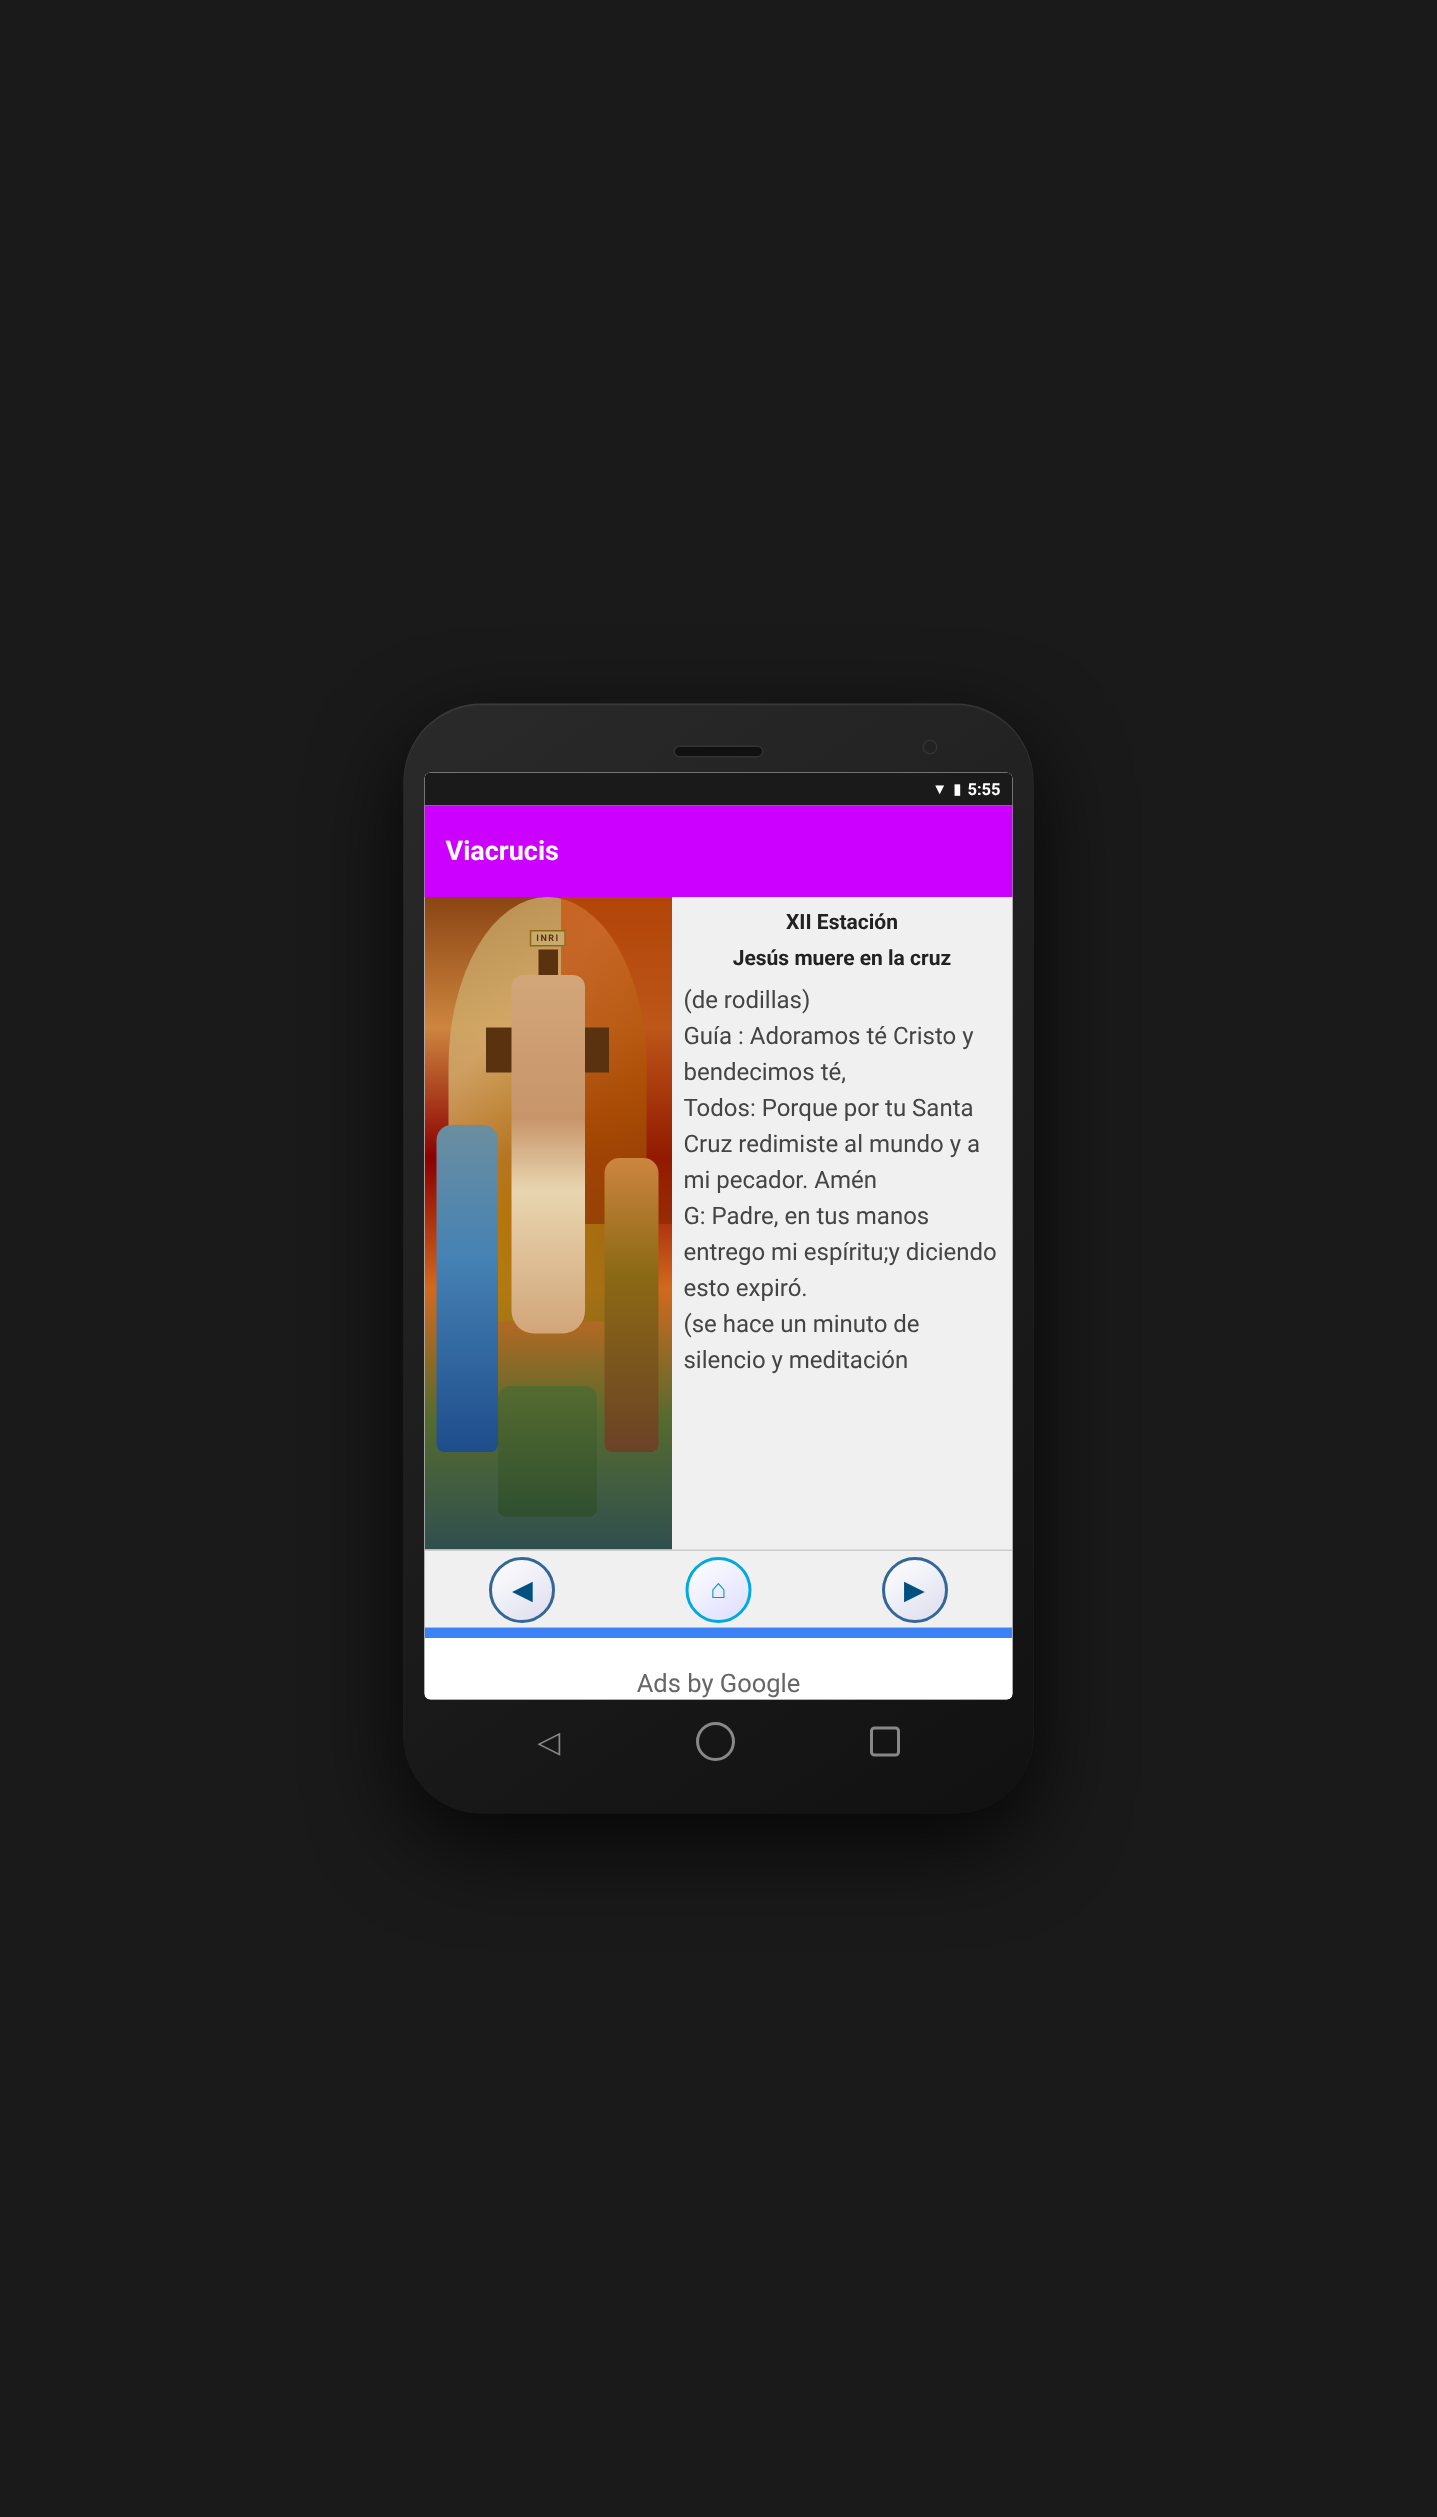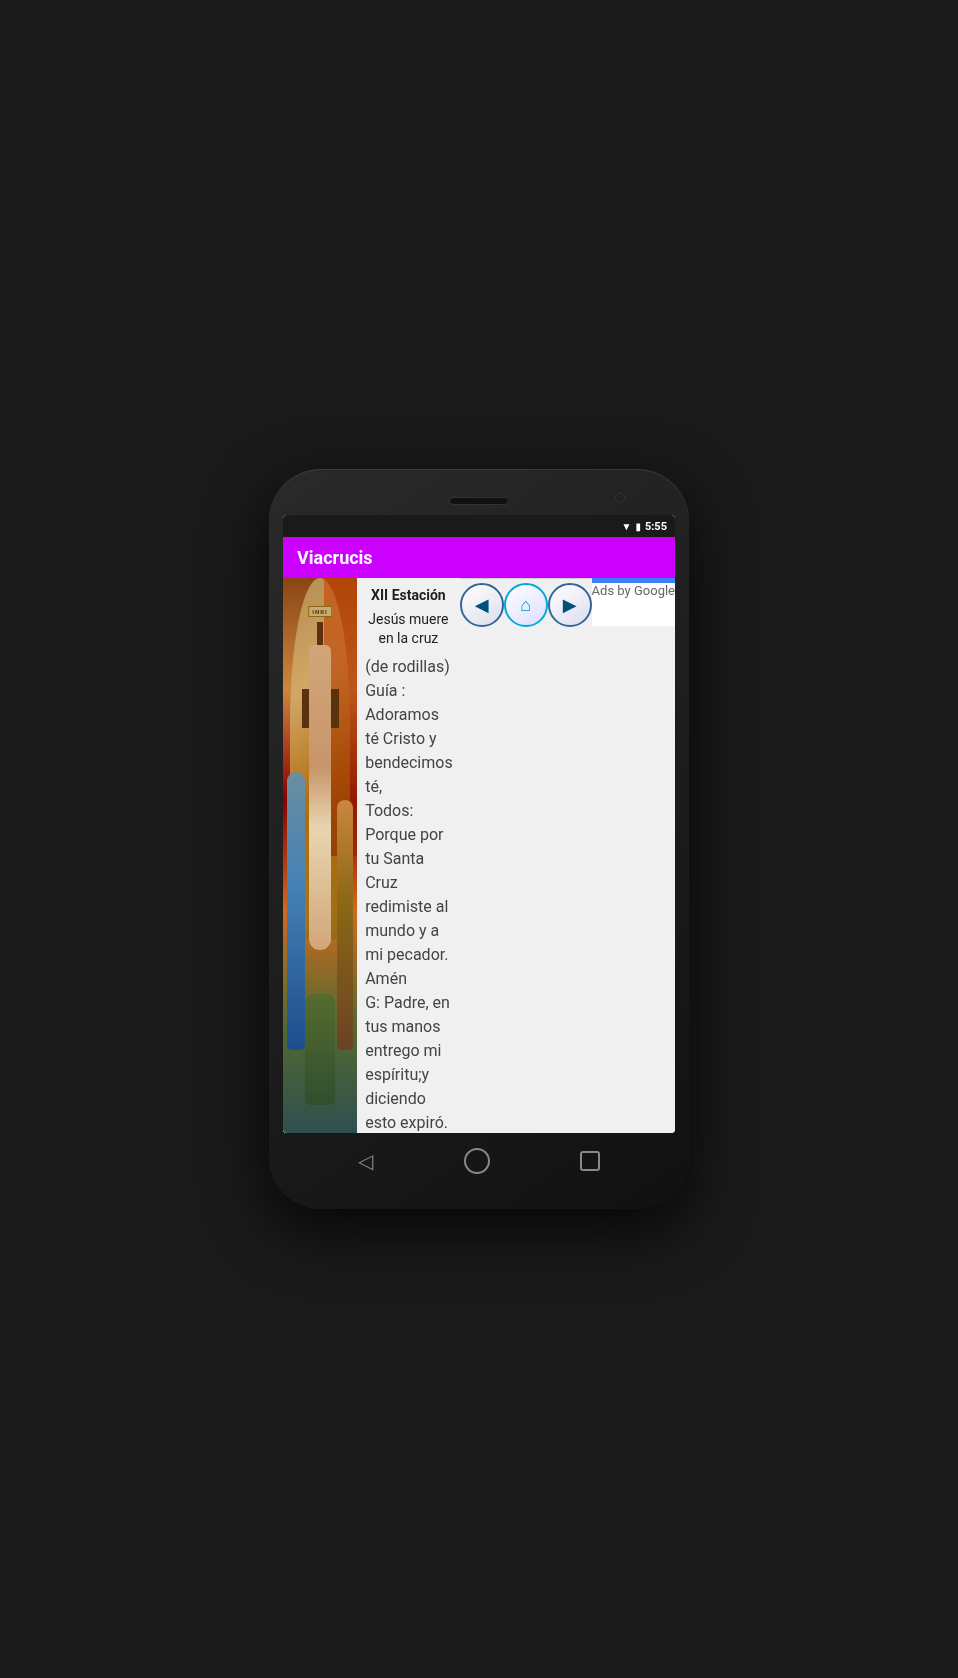--- a/index.html
+++ b/index.html
@@ -82,36 +82,36 @@
 
     .status-time {
       color: white;
       font-size: 11px;
       font-weight: bold;
     }
 
     
     .app-header {
       background: #CC00FF;
-      padding: 10px 14px;
+      padding: 20px 14px;
       display: flex;
       align-items: center;
     }
 
     .app-title {
       color: white;
       font-size: 18px;
       font-weight: bold;
     }
 
     
     .content-area {
       flex: 1;
       display: flex;
-      flex-direction: row;
+      flex-direction: column;
       background: #f0f0f0;
       overflow: hidden;
     }
 
     .main-content {
       display: flex;
       flex: 1;
       overflow: hidden;
     }
 
@@ -243,21 +243,21 @@
     .station-title {
       font-size: 14px;
       font-weight: bold;
       color: #222;
       text-align: center;
       margin-bottom: 4px;
     }
 
     .station-subtitle {
       font-size: 14px;
-      font-weight: normal;
+      font-weight: bold;
       color: #222;
       text-align: center;
       margin-bottom: 6px;
     }
 
     .text-body {
       font-size: 16px;
       color: #444;
       line-height: 1.5;
     }
@@ -302,24 +302,24 @@
       color: #005080;
       border-color: #336699;
       background: linear-gradient(145deg, #fff, #dde);
     }
 
     
     .ads-bar {
       background: white;
       height: 48px;
       display: flex;
-      align-items: flex-start;
+      align-items: flex-end;
       justify-content: center;
-      border-top: 5px solid #3b82f6;
-      font-size: 13px;
+      border-top: 7px solid #3b82f6;
+      font-size: 17px;
       color: #666;
     }
 
     
     .phone-bottom-bar {
       height: 56px;
       display: flex;
       justify-content: space-around;
       align-items: center;
       padding: 0 30px;

